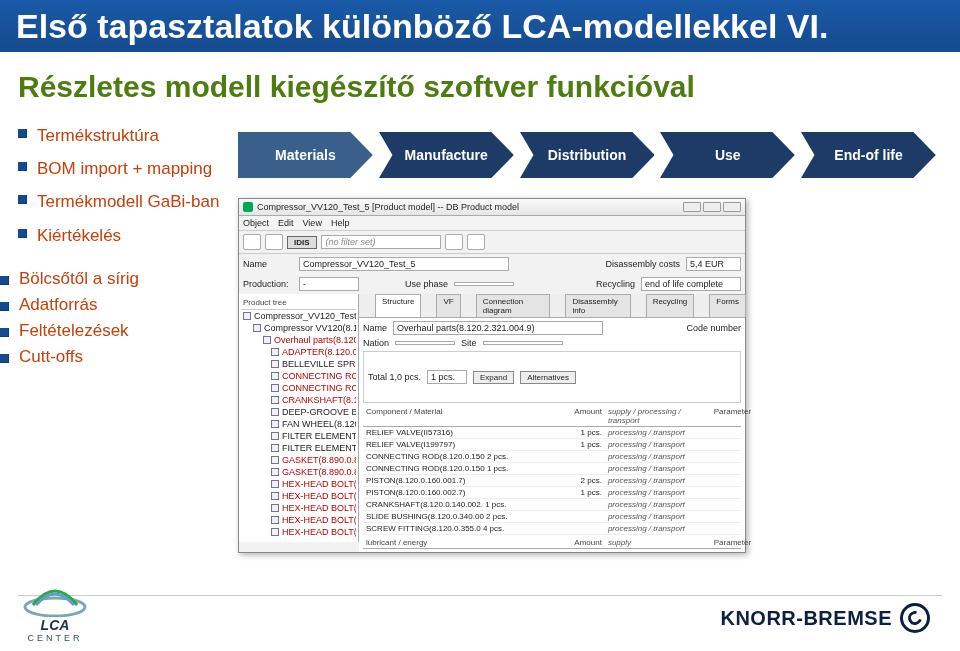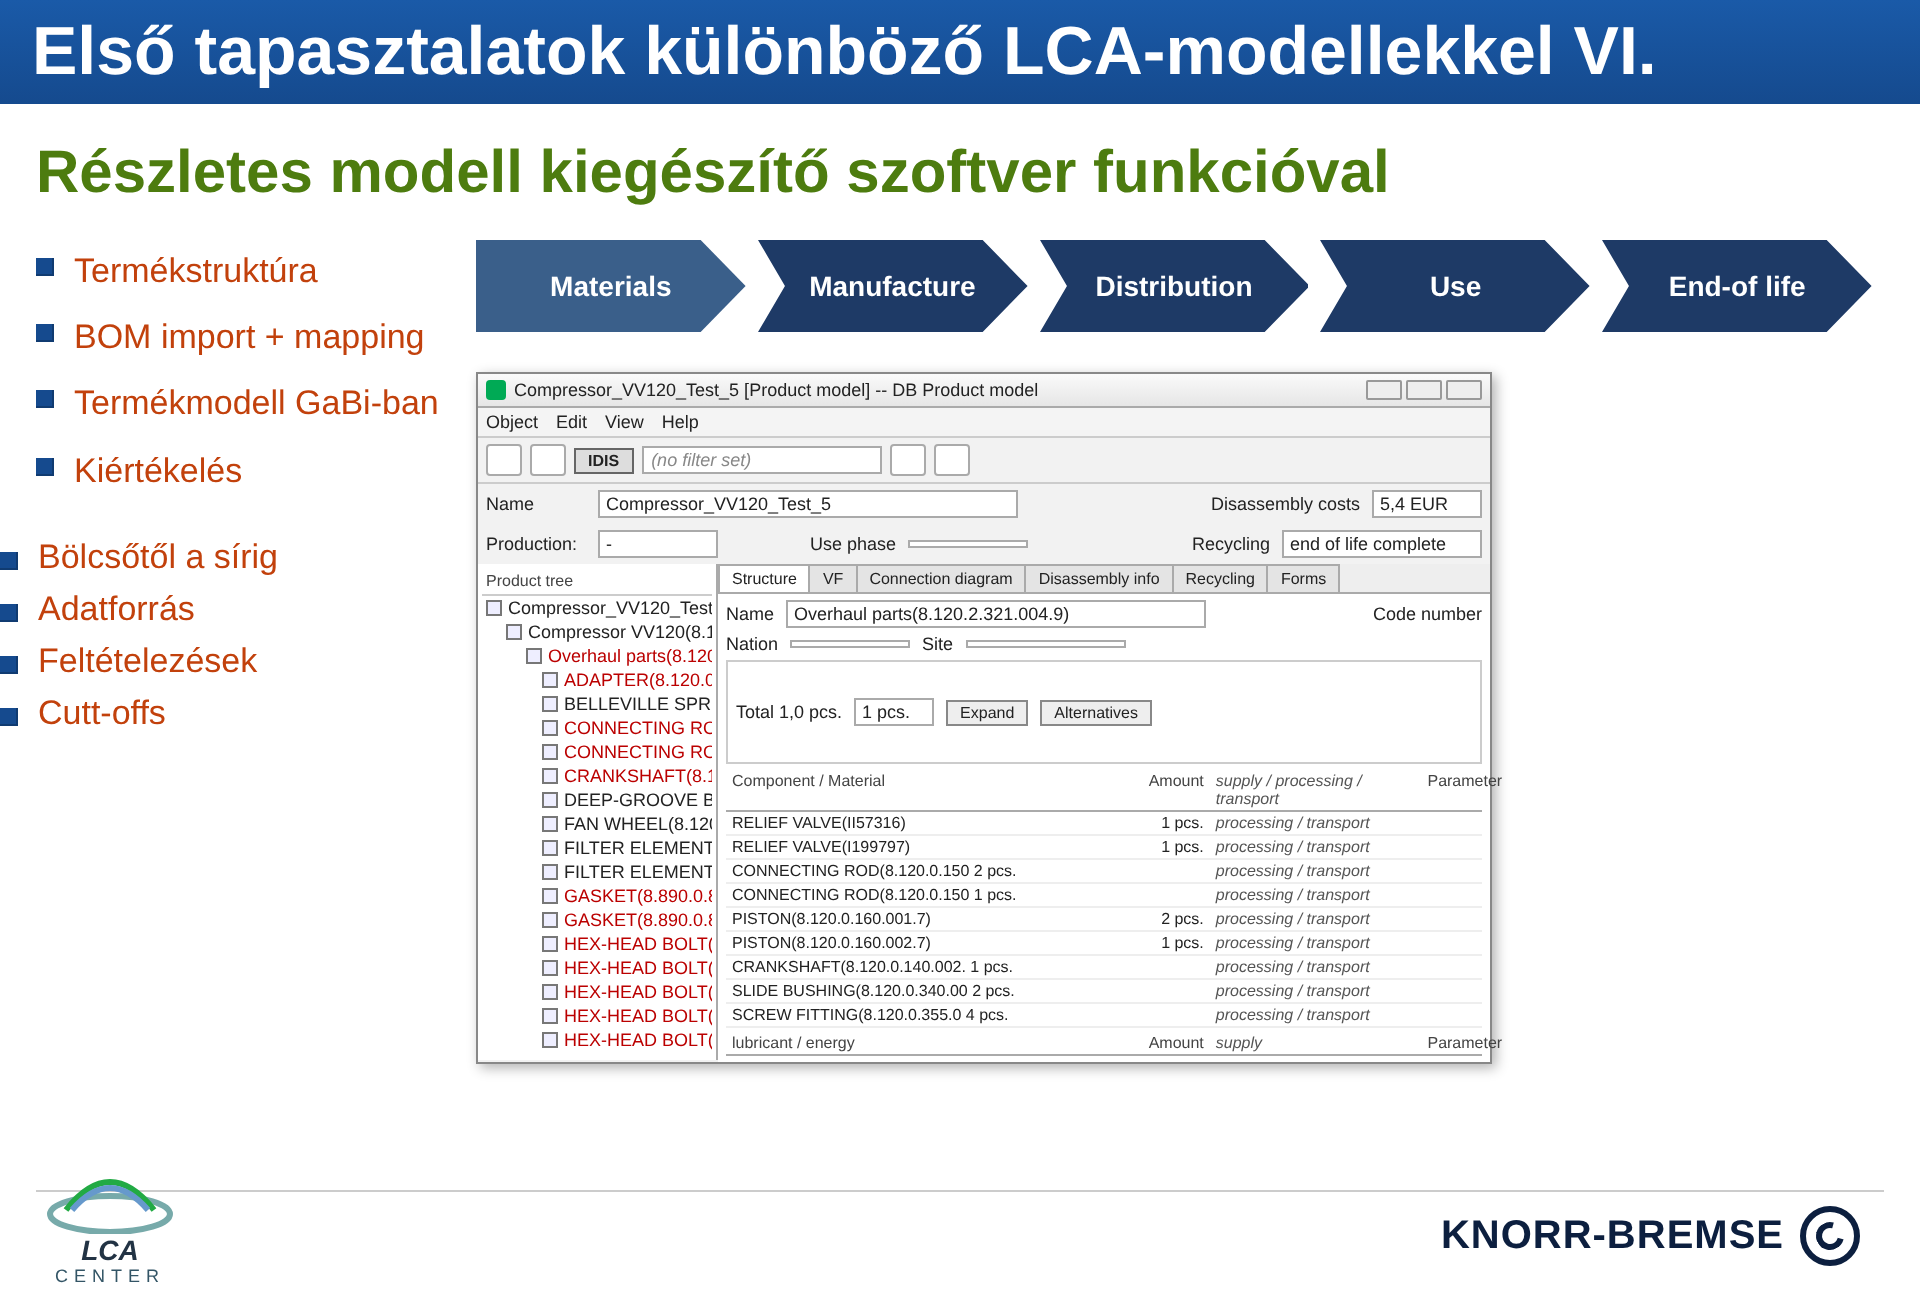--- a/index.html
+++ b/index.html
@@ -58,21 +58,21 @@
   .sub-bullet .text { line-height: 1.6; }
   .right-col {
     flex: 1;
     margin-left: 10px;
   }
   
   .chevrons {
     display: flex;
     height: 46px;
     margin-bottom: 20px;
-    margin-top: 4px;
+    margin-top: 16px;
   }
   .chev {
     position: relative;
     flex: 1;
     display: flex;
     align-items: center;
     justify-content: center;
     color: #fff;
     font-size: 14px;
     font-weight: 600;
@@ -115,21 +115,21 @@
   .tree-hdr{font-size:8px;color:#444;padding:2px;border-bottom:1px solid #ccc;}
   .tree-item{padding:1px 0 1px 6px;white-space:nowrap;overflow:hidden;display:flex;align-items:center;gap:3px;}
   .tree-item.lv1{padding-left:2px;font-weight:normal;}
   .tree-item.lv2{padding-left:12px;}
   .tree-item.lv3{padding-left:22px;}
   .tree-item.lv4{padding-left:30px;}
   .ticon-sq{width:8px;height:8px;border:1px solid #777;background:#eef;flex-shrink:0;}
   .tree-item.red span.tlabel{color:#b00;}
   .detail { flex:1; }
   .tabs { display:flex;border-bottom:1px solid #aaa;background:#eee;}
-  .tab { padding:2px 6px;border:1px solid #aaa;border-bottom:none;margin-right:-1px;background:#e4e4e4;font-size:8px;}
+  .tab { padding:2px 6px;border:1px solid #aaa;border-bottom:none;margin-right:-1px;background:#e4e4e4;font-size:8px;margin-left:16px;}
   .tab.active { background:#fff;}
   .detail-body { padding:3px 4px;background:#fff;}
   .drow{display:flex;align-items:center;gap:6px;margin-bottom:3px;}
   .drow .val{border:1px solid #aaa;background:#fff;padding:1px 3px;}
   .btn-sm{border:1px solid #888;background:#eee;padding:1px 6px;font-size:8px;}
   .table{width:100%;font-size:8px;}
   .table .thead{display:flex;border-bottom:1px solid #aaa;font-weight:normal;color:#444;}
   .table .thead div, .table .trow div { padding:1px 3px;}
   .table .c1{width:52%;}
   .table .c2{width:12%;text-align:right;}

